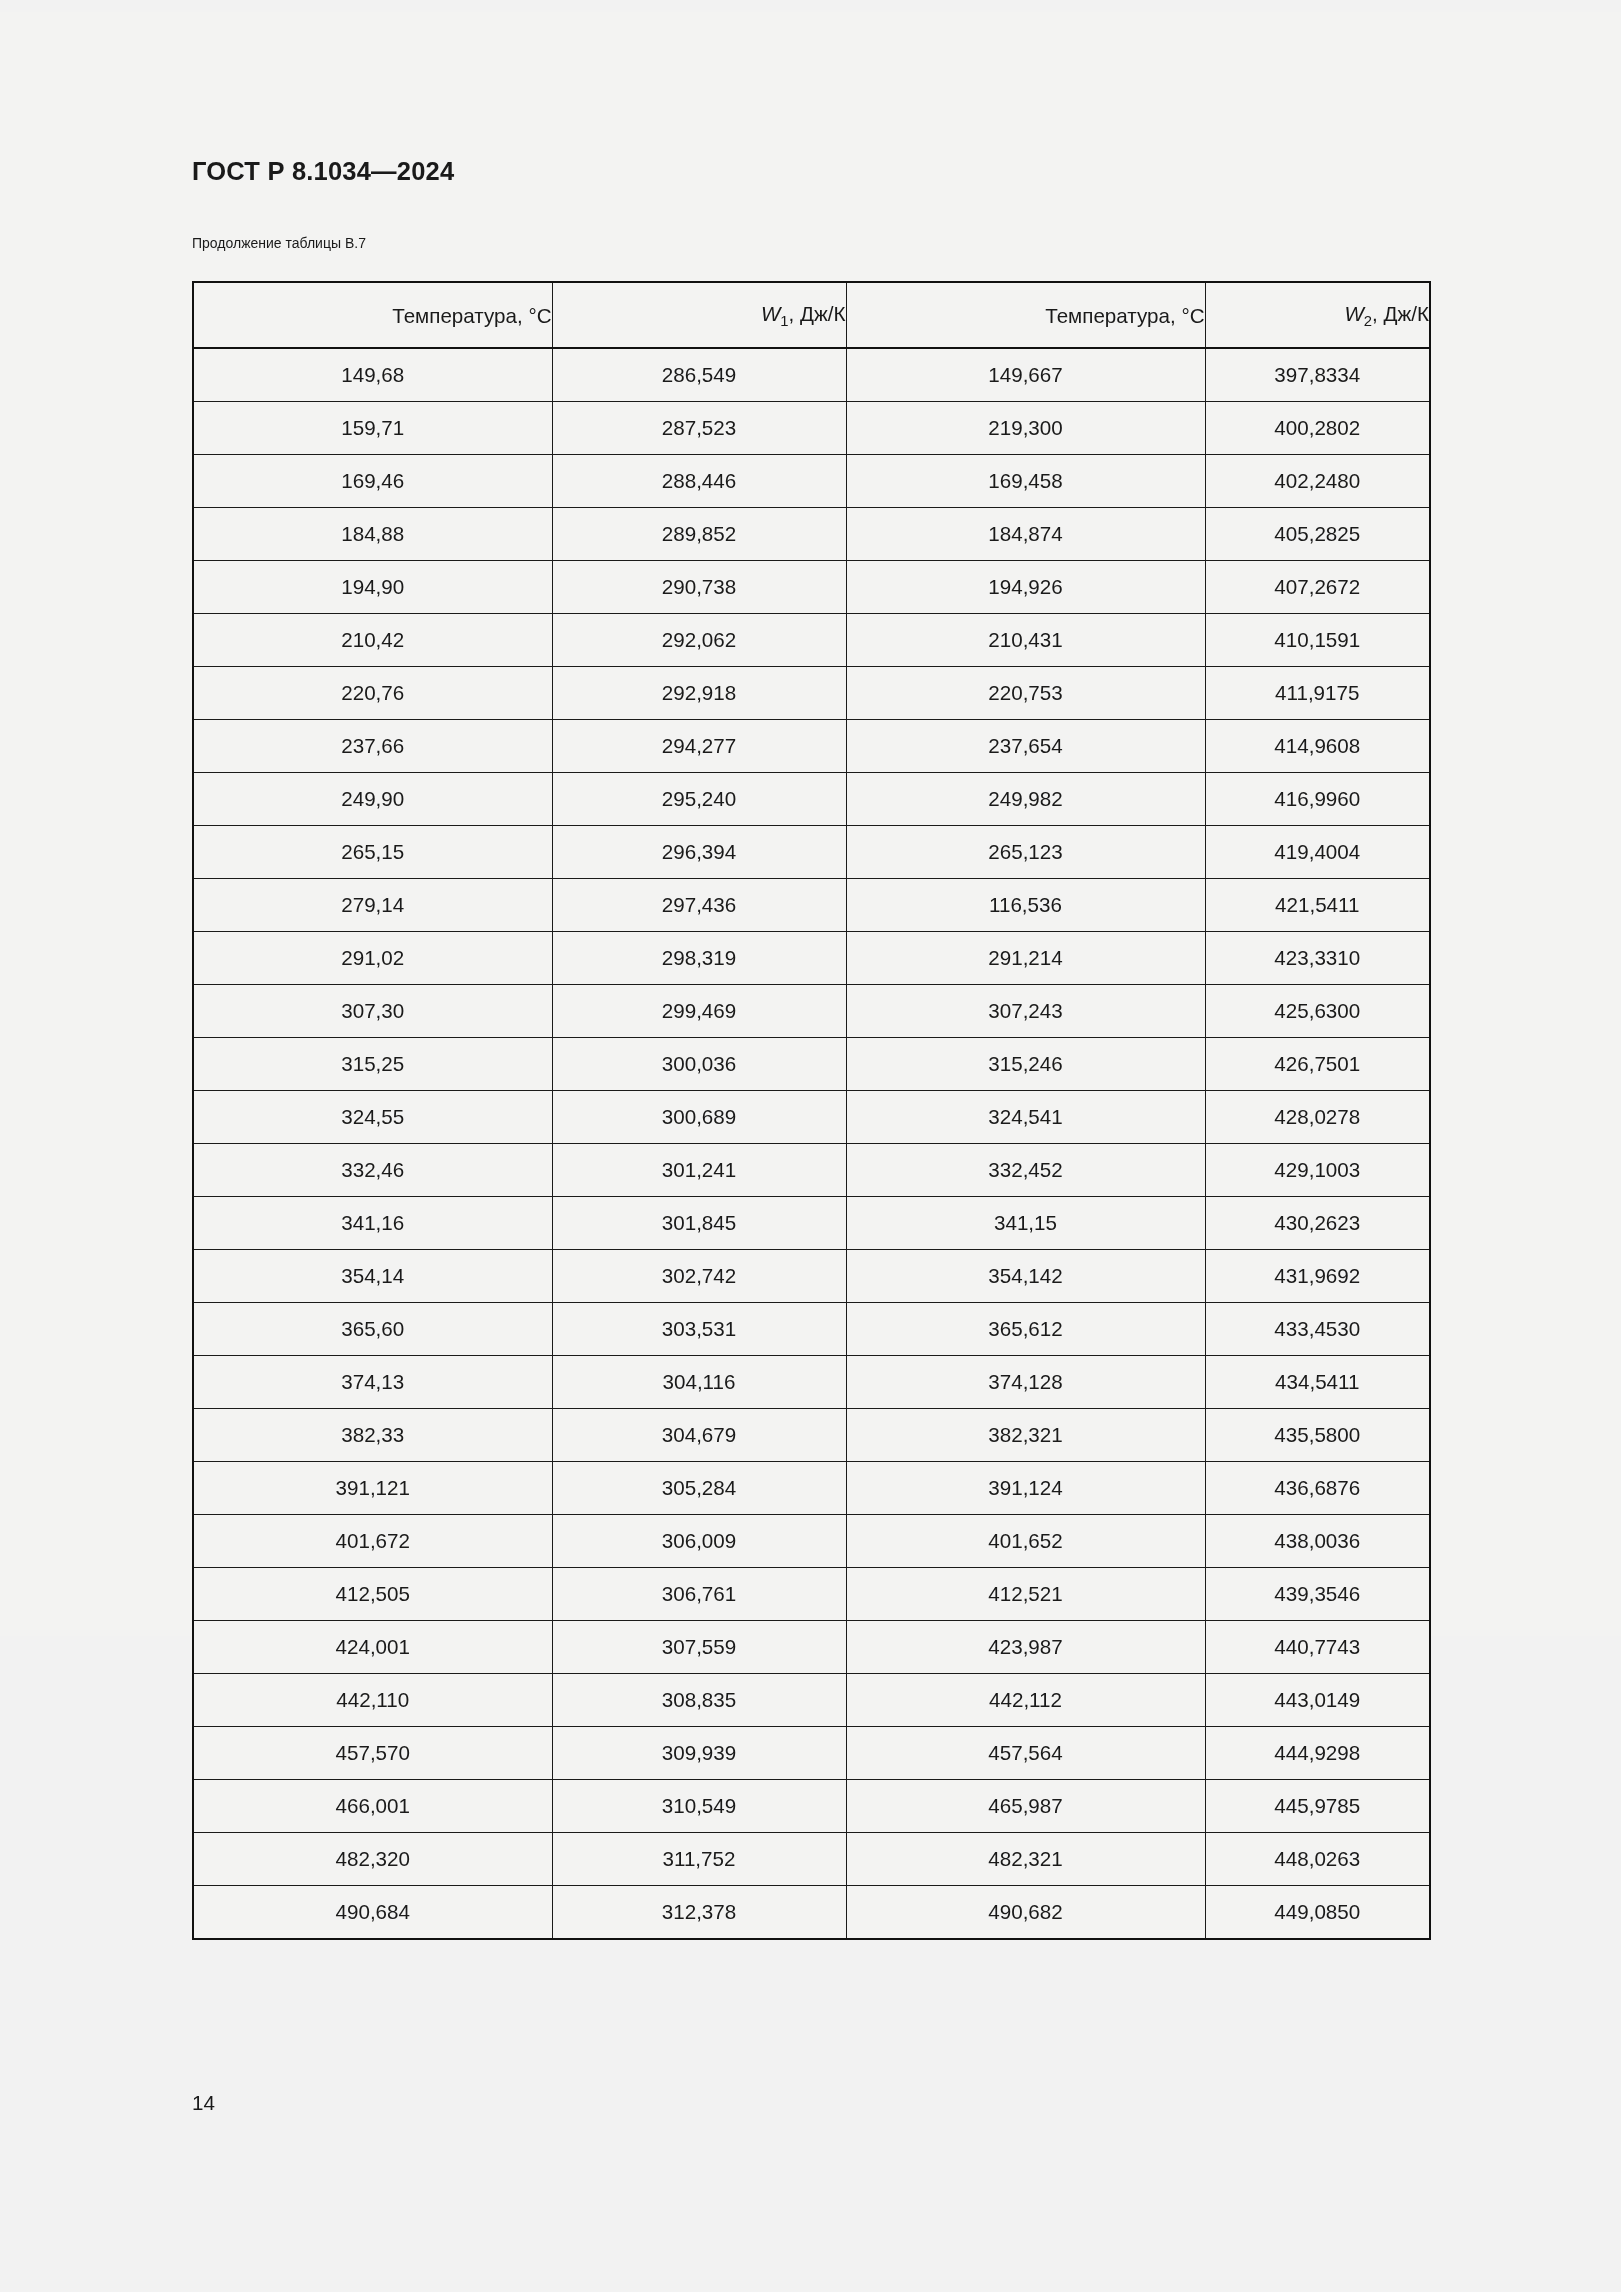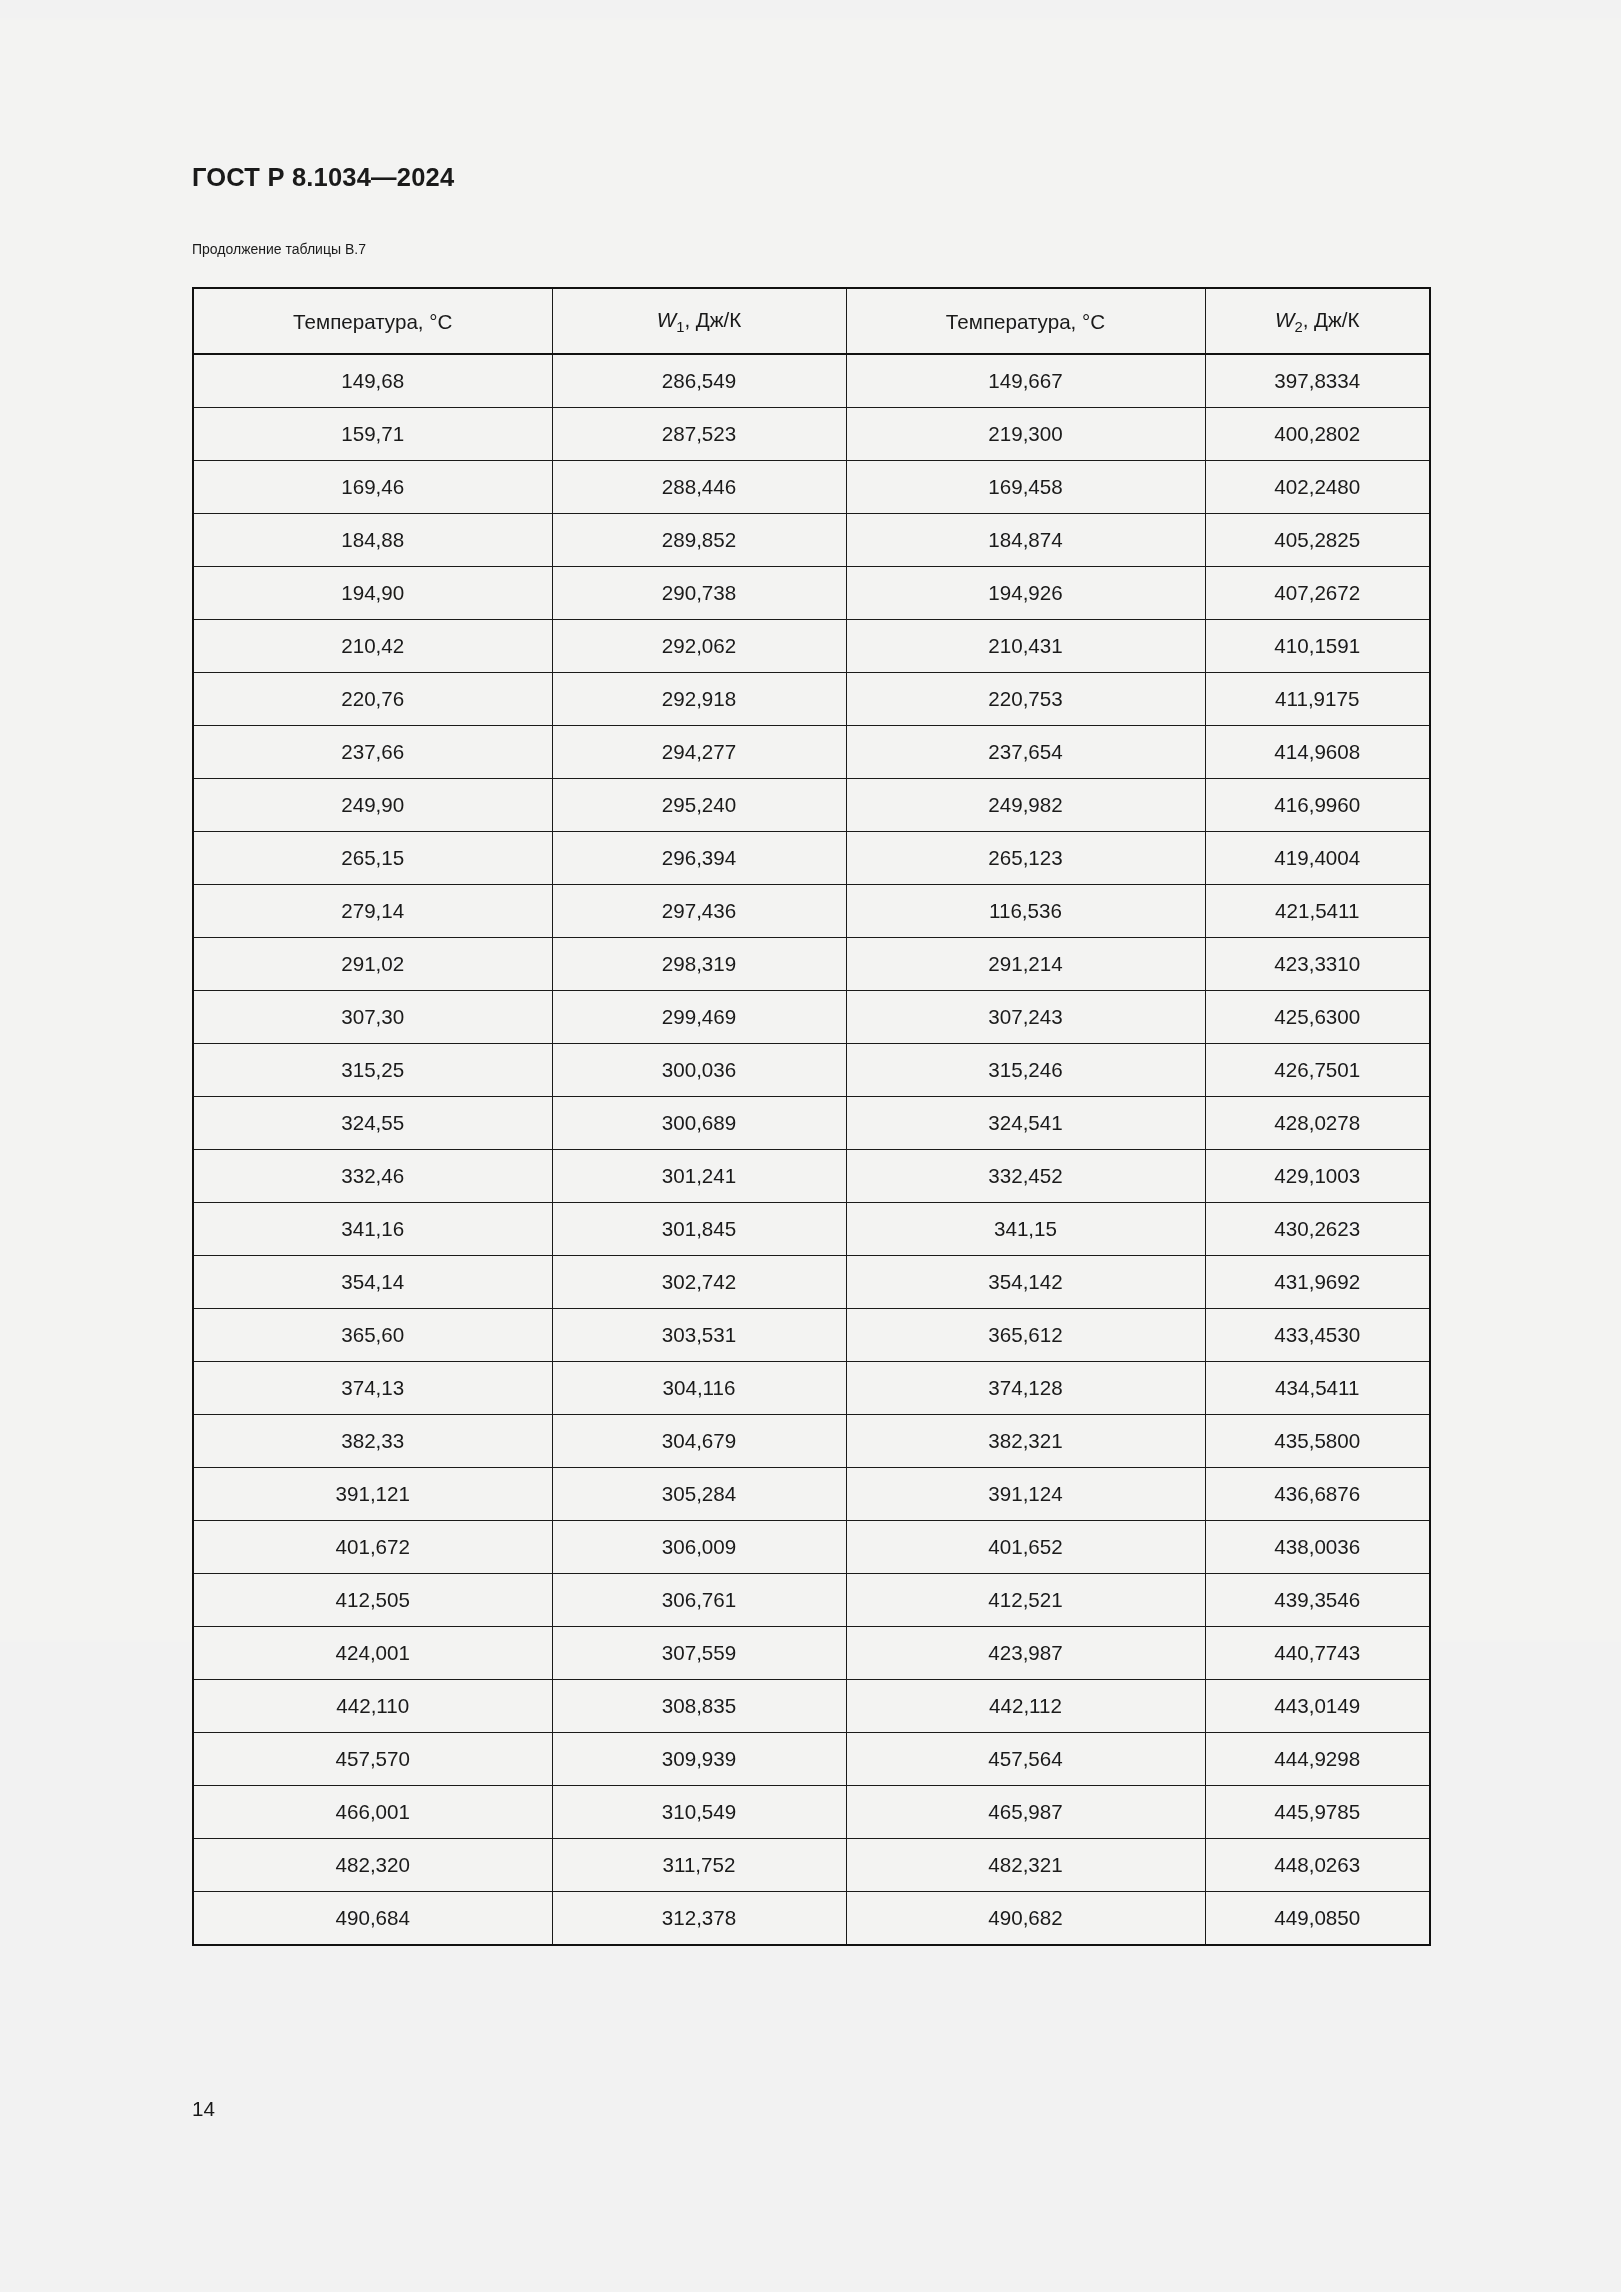--- a/index.html
+++ b/index.html
@@ -10,21 +10,21 @@
     width: 1621px;
     height: 2293px;
     background: #f2f2f2;
     font-family: "Liberation Sans", sans-serif;
     color: #1a1a1a;
     position: relative;
     overflow: hidden;
   }
   .page {
     position: absolute;
-    left: 0; top: 18px;
+    left: 0; top: 12px;
     width: 1621px;
     height: 1624px;
     background: #f3f3f2;
   }
   .doc-header {
     position: absolute;
     left: 192px;
     top: 145px;
     font-size: 25.5px;
     font-weight: bold;
@@ -64,20 +64,21 @@
     padding: 0;
     height: 52px;
     line-height: 52px;
     white-space: nowrap;
   }
   table.data thead th {
     height: 61px;
     line-height: 61px;
     border-top: 2.9px solid #111;
     border-bottom: 2.9px solid #111;
+    text-align: right;
   }
   table.data thead th:first-child { border-left: 2.9px solid #111; }
   table.data thead th:last-child { border-right: 2.9px solid #111; }
 
   table.data tbody tr td:first-child { border-left: 2.9px solid #111; }
   table.data tbody tr td:last-child { border-right: 2.9px solid #111; margin-left: 24px; }
   table.data tbody tr:last-child td { border-bottom: 2.9px solid #111; }
 
   .hdr-var {
     font-style: italic;

